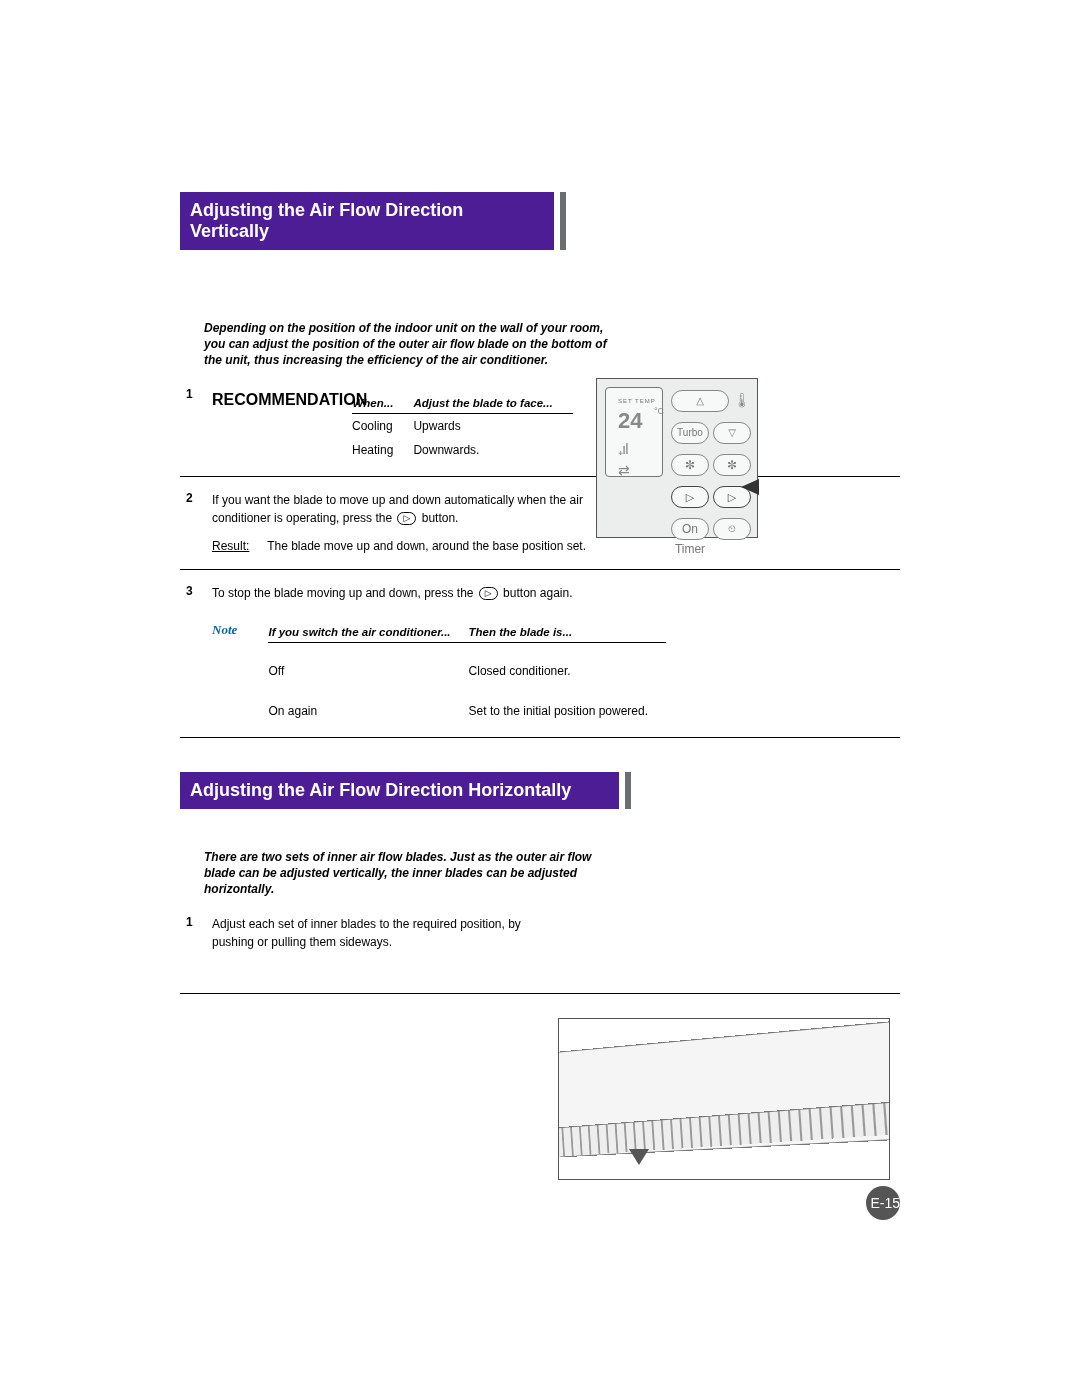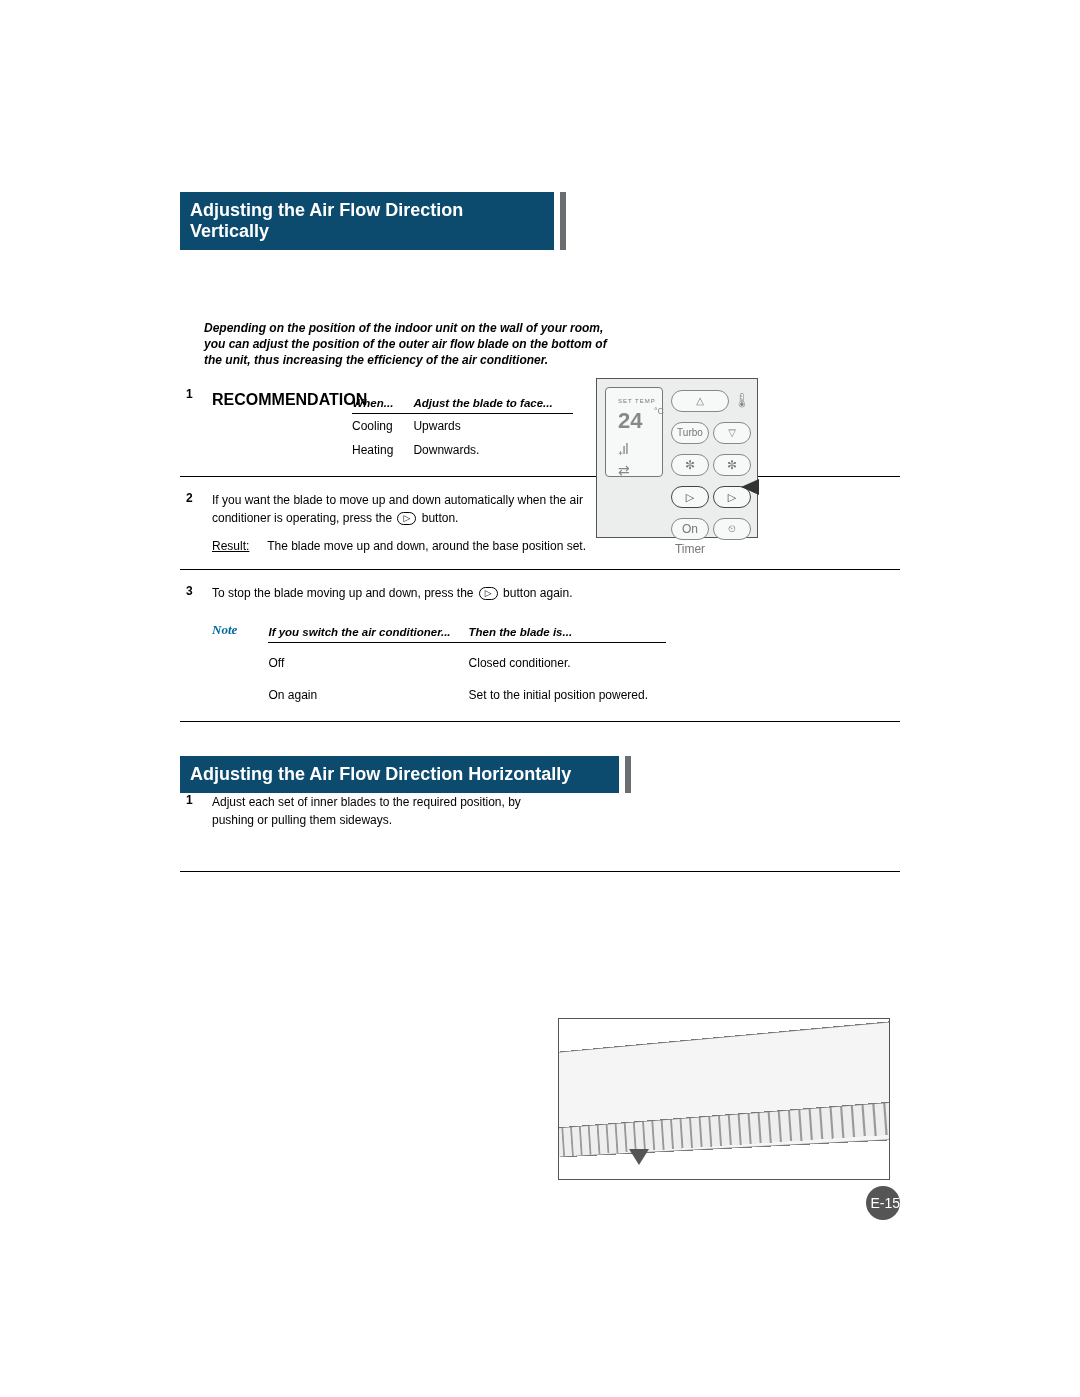--- a/index.html
+++ b/index.html
@@ -12,21 +12,21 @@
     position: relative;
     color: #000;
   }
   .page {
     position: absolute;
     left: 180px;
     top: 192px;
     width: 720px;
   }
   .section-heading {
-    background: #0c4a6e;
+    background: #4c1d95;
     color: #fff;
     font-weight: bold;
     font-size: 18px;
     padding: 8px 10px;
     border-right: 6px solid #fff;
     box-shadow: 6px 0 0 #6b6e71;
     width: 380px;
     box-sizing: border-box;
   }
   .section-heading.wide { width: 445px; }
@@ -88,21 +88,21 @@
     margin-left: 8px;
   }
   .note-table th {
     text-align:left;
     font-style: italic;
     font-weight: bold;
     font-size: 11.5px;
     border-bottom: 1px solid #000;
     padding: 4px 18px 4px 0;
   }
-  .note-table td { padding: 13px 18px 5px 0; }
+  .note-table td { padding: 21px 18px 5px 0; }
   .btn-icon {
     display:inline-block;
     border: 1px solid #000;
     border-radius: 8px;
     font-size: 9px;
     padding: 0 5px;
     line-height: 11px;
     vertical-align: middle;
     margin: 0 2px;
   }
@@ -255,20 +255,21 @@
         <td>Set to the initial position powered.</td>
       </tr>
     </tbody></table>
   </div>
 
   <div class="hr"></div>
 
   <div style="height:20px"></div>
   <div class="section-heading wide">Adjusting the Air Flow Direction Horizontally</div>
 
+  <div class="intro" style="margin-top:40px">There are two sets of inner air flow blades. Just as the outer air flow blade can be adjusted vertically, the inner blades can be adjusted horizontally.</div>
 
   <div class="step-block">
     <span class="step-num">1</span>
     <div class="step-body" style="width:340px">Adjust each set of inner blades to the required position, by pushing or pulling them sideways.</div>
   </div>
 
   <div class="hr" style="margin-top:42px"></div>
 
 </div>
 

